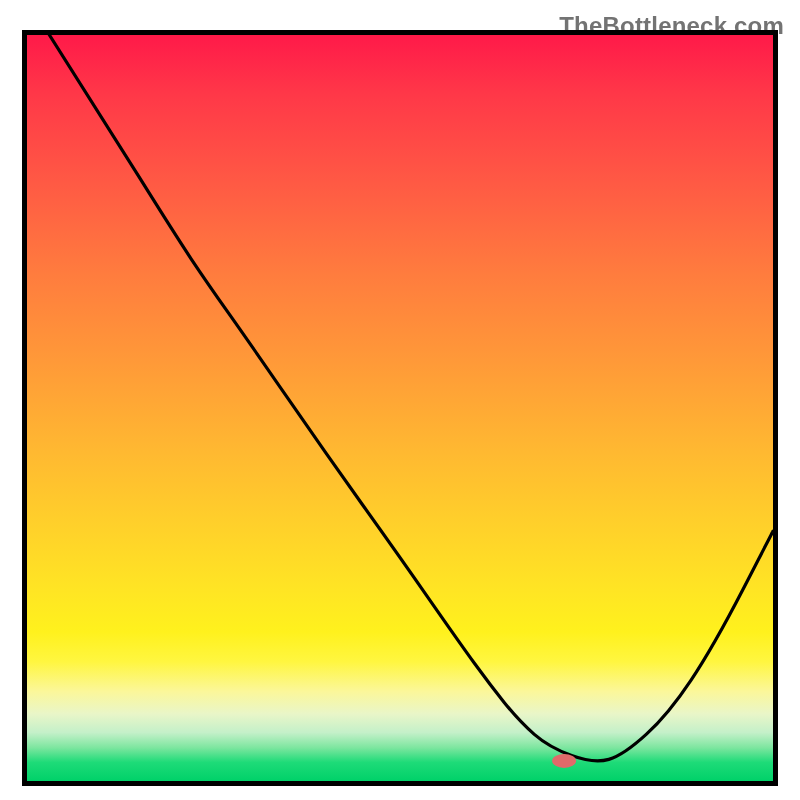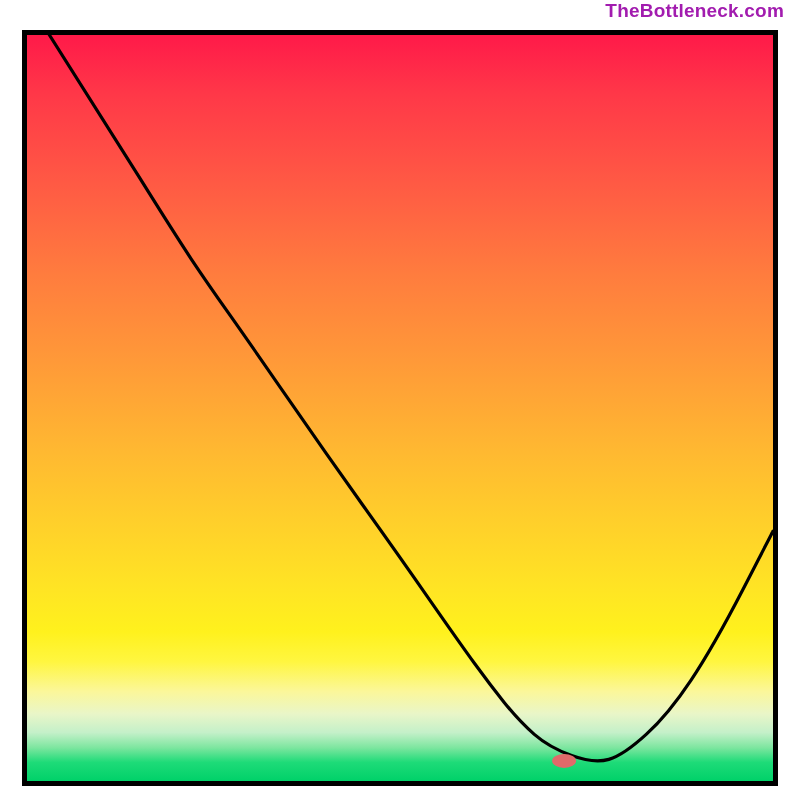--- a/index.html
+++ b/index.html
@@ -6,25 +6,25 @@
     margin: 0;
     padding: 0;
     width: 800px;
     height: 800px;
     background: #ffffff;
     font-family: Arial, Helvetica, sans-serif;
     overflow: hidden;
   }
   .attribution {
     position: absolute;
-    top: 0;
+    top: 12px;
     right: 16px;
-    font-size: 19px;
+    font-size: 24px;
     font-weight: 600;
-    color: #a21caf;
+    color: #737373;
     letter-spacing: 0.2px;
   }
   .plot-frame {
     position: absolute;
     top: 30px;
     left: 22px;
     width: 756px;
     height: 756px;
     box-sizing: border-box;
     border: 5px solid #000;

